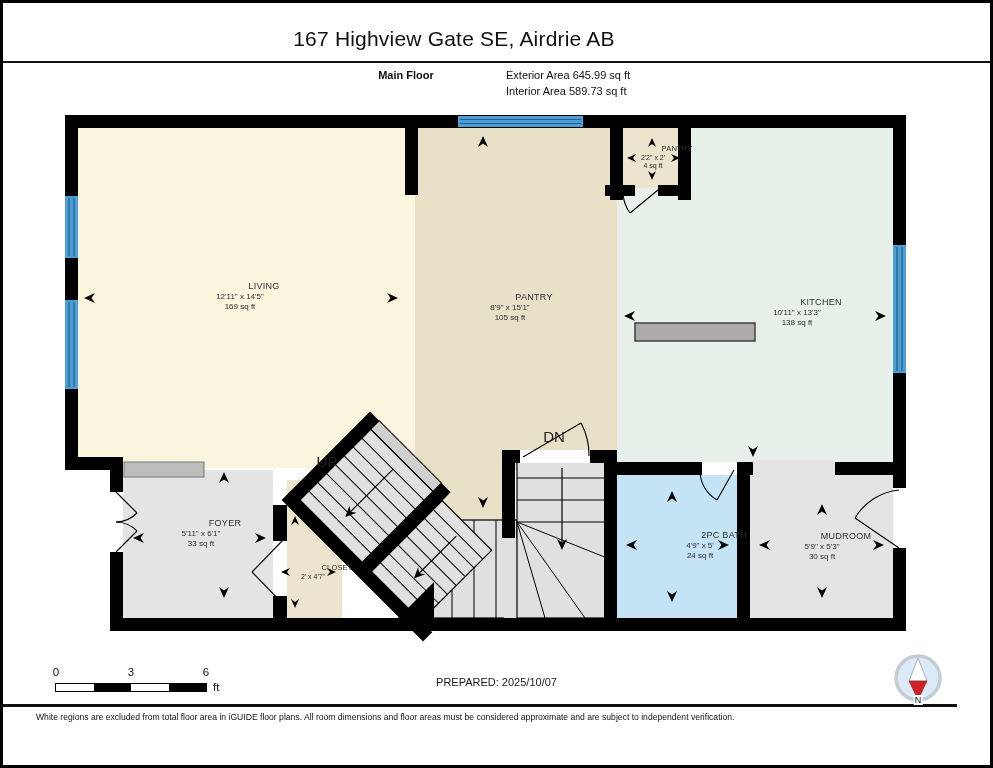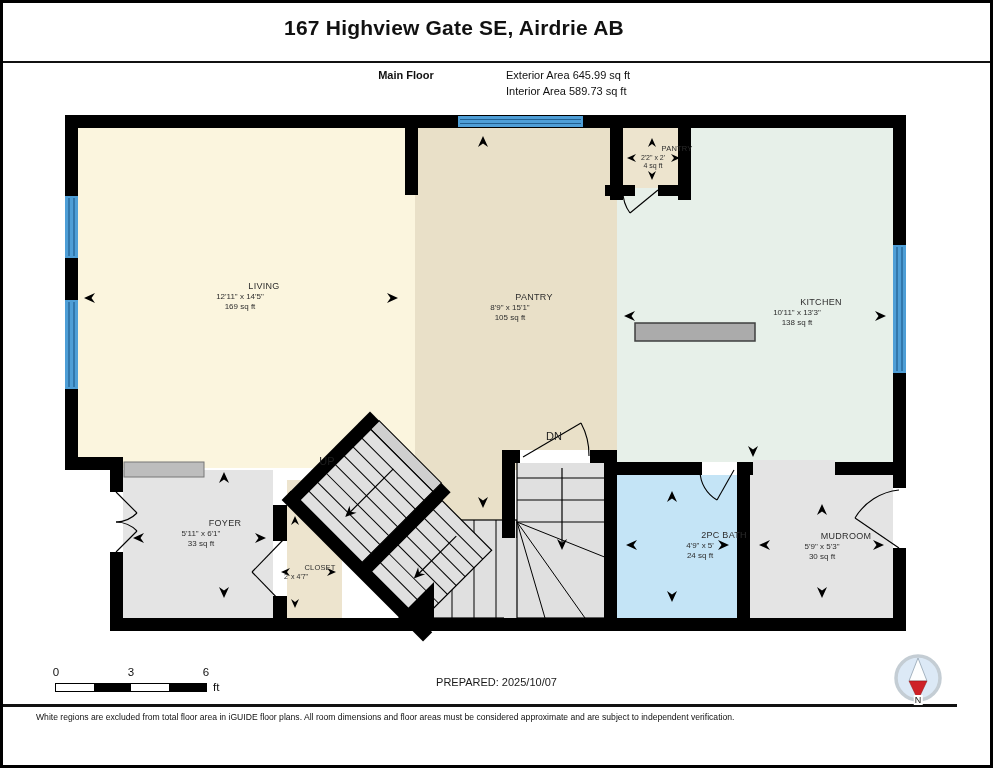--- a/index.html
+++ b/index.html
@@ -1,31 +1,31 @@
 <!DOCTYPE html>
 <html><head>
 <meta charset="utf-8">
 <style>
   html,body{margin:0;padding:0;background:#fff;}
   body{width:993px;height:768px;position:relative;font-family:"Liberation Sans",sans-serif;overflow:hidden;}
   .frame{position:absolute;inset:0;border:3px solid #000;pointer-events:none;z-index:50;}
   .abs{position:absolute;}
-  .title{top:16px;left:0;width:908px;text-align:center;font-size:21px;font-weight:bold;color:#111;letter-spacing:.2px;}
+  .title{top:27px;left:0;width:908px;text-align:center;font-size:21px;font-weight:normal;color:#111;letter-spacing:.2px;}
   .rule1{top:61px;left:3px;width:987px;height:2px;background:#111;}
   .floor-label{top:69px;left:315px;width:182px;text-align:center;font-size:11px;font-weight:bold;color:#111;}
   .area-line1{top:69px;left:506px;font-size:11px;color:#111;}
   .area-line2{top:85px;left:506px;font-size:11px;color:#111;}
   .plan{position:absolute;top:0;left:0;}
   .room-label{position:absolute;transform:translate(-50%,-50%);text-align:center;color:#2d2d2d;line-height:10.5px;white-space:nowrap;z-index:10;}
   .room-label .n{font-size:9px;letter-spacing:.3px;padding-left:48px;}
   .room-label .d,.room-label .a{font-size:8px;}
   .room-label.tiny{line-height:8.5px;}
   .room-label.tiny .n{font-size:7.5px;letter-spacing:.2px;}
   .room-label.tiny .d{font-size:7px;}
-  .stair-label{position:absolute;transform:translate(-50%,-50%);font-size:11px;color:#1e1e1e;z-index:10;}
+  .stair-label{position:absolute;transform:translate(-50%,-50%);font-size:15px;color:#1e1e1e;z-index:10;}
   .scale-num{position:absolute;transform:translateX(-50%);font-size:11.5px;color:#111;top:666px;}
   .scale-bar{position:absolute;top:683px;left:55px;width:150px;height:7px;border:1px solid #000;display:flex;}
   .scale-bar .seg{flex:1 1 0;}
   .scale-unit{position:absolute;top:681px;left:213px;font-size:11.5px;color:#111;}
   .prepared{top:676px;left:0;width:993px;text-align:center;font-size:11px;color:#1a1a1a;}
   .rule2{top:704px;left:3px;width:954px;height:3px;background:#111;}
   .compass{position:absolute;top:652px;left:892px;z-index:20;}
   .compass-n{position:absolute;top:695px;left:918px;transform:translateX(-50%);font-size:9px;color:#111;z-index:21;background:#fff;padding:0 1px;}
   .disclaimer{top:712px;left:36px;width:930px;font-size:8.6px;color:#111;}
 </style>
@@ -218,21 +218,21 @@
 <div class="room-label tiny" style="left:653px;top:158px;">
   <div class="n">PANTRY</div>
   <div class="d">2'2" x 2'</div>
   <div class="d">4 sq ft</div>
 </div>
 <div class="room-label" style="left:201px;top:534px;">
   <div class="n">FOYER</div>
   <div class="d">5'11" x 6'1"</div>
   <div class="a">33 sq ft</div>
 </div>
-<div class="room-label tiny" style="left:296px;top:572px;">
+<div class="room-label tiny" style="left:313px;top:572px;">
   <div class="n">CLOSET</div>
   <div class="d">2' x 4'7"</div>
 </div>
 <div class="room-label" style="left:676px;top:546px;margin-left:24px;">
   <div class="n">2PC BATH</div>
   <div class="d">4'9" x 5'</div>
   <div class="a">24 sq ft</div>
 </div>
 <div class="room-label" style="left:822px;top:547px;">
   <div class="n">MUDROOM</div>

